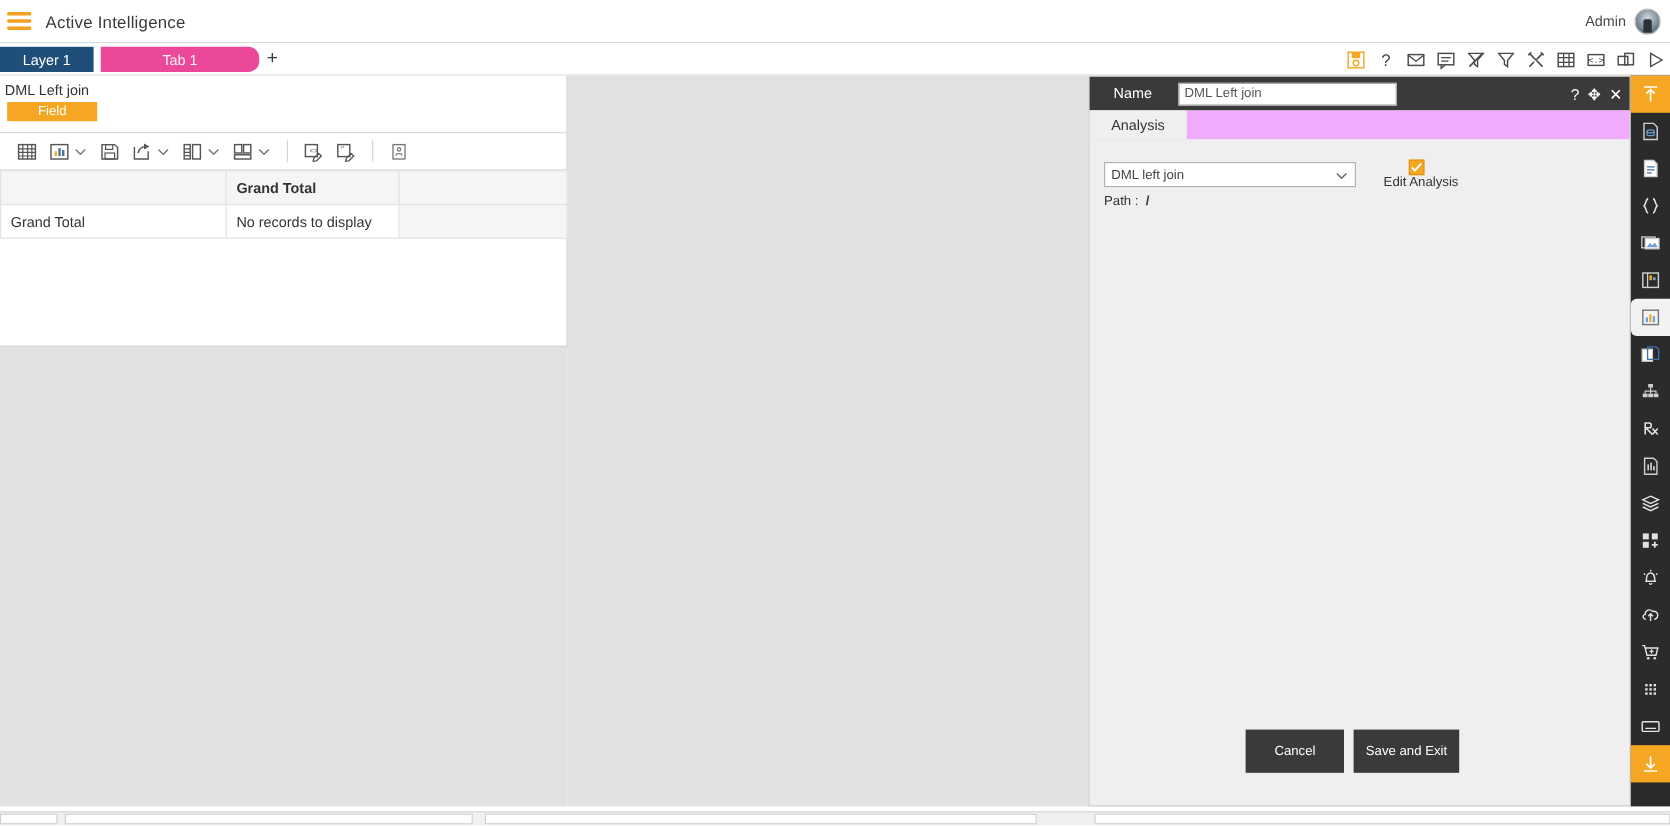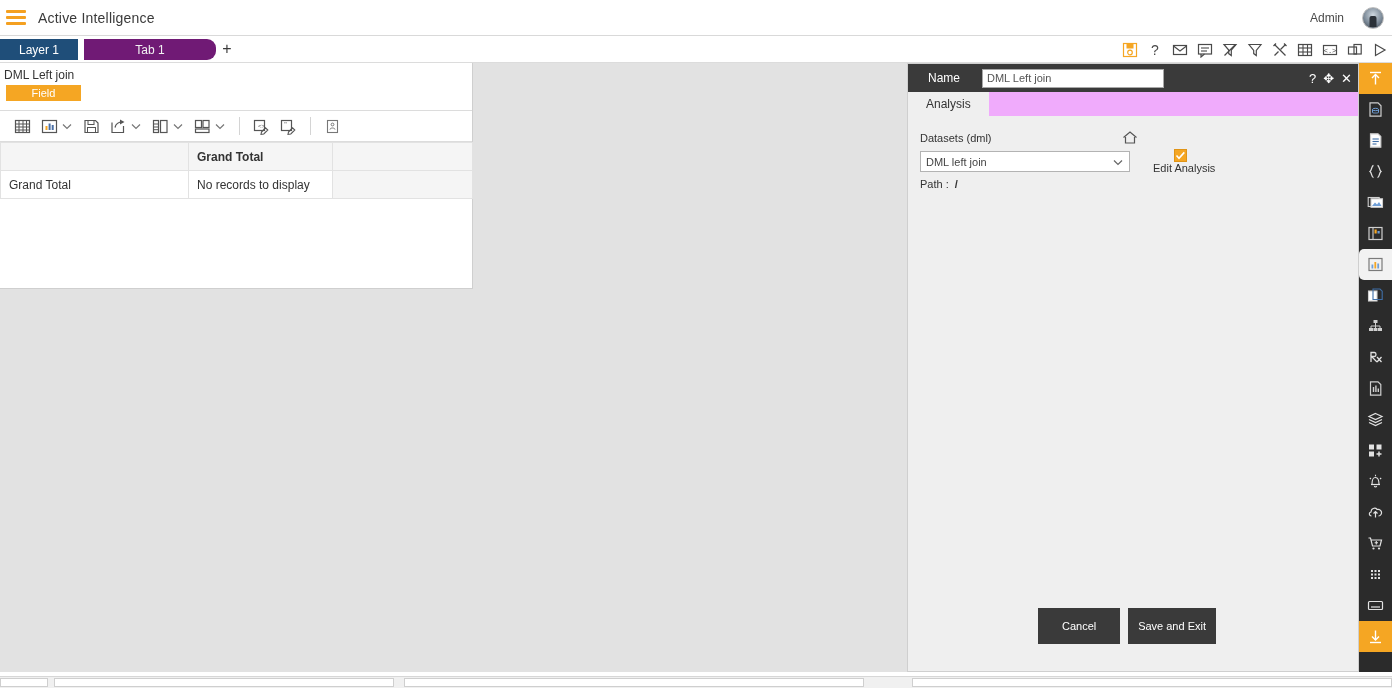--- a/index.html
+++ b/index.html
@@ -12,21 +12,21 @@
 
   
   .appbar {
     position: absolute; left: 0; top: 0; width: 1392px; height: 36px;
     background: #ffffff; border-bottom: 1px solid #d9d9d9;
     display: flex; align-items: center;
   }
   .hamburger { width: 20px; margin-left: 6px; display: flex; flex-direction: column; gap: 3px; cursor: pointer; }
   .hamburger span { display: block; height: 3px; background: #f4a020; border-radius: 1px; }
   .app-title { margin-left: 12px; font-size: 14px; color: #3a3a3a; letter-spacing: .2px; }
-  .appbar-right { margin-left: auto; display: flex; align-items: center; gap: 18px; margin-right: 8px; }
+  .appbar-right { margin-left: auto; display: flex; align-items: center; gap: 7px; margin-right: 8px; }
   .admin-label { font-size: 12px; color: #4a4a4a; }
   .avatar {
     width: 22px; height: 22px; border-radius: 50%;
     background: radial-gradient(circle at 50% 35%, #cfd8e0 0%, #7d8b99 55%, #3e4752 100%);
     border: 1px solid #bdbdbd; position: relative; overflow: hidden;
   }
   .avatar::after {
     content: ""; position: absolute; left: 50%; top: 42%;
     width: 7px; height: 11px; transform: translateX(-50%);
     background: #2b3138; border-radius: 2px 2px 0 0;
@@ -37,21 +37,21 @@
     position: absolute; left: 0; top: 36px; width: 1392px; height: 27px;
     background: #ffffff; border-bottom: 1px solid #dcdcdc;
   }
   .tab-layer {
     position: absolute; left: 0; top: 3px; width: 78px; height: 21px;
     background: #1f4e79; color: #ffffff; font-size: 12px;
     display: flex; align-items: center; justify-content: center; cursor: pointer;
   }
   .tab-sheet {
     position: absolute; left: 84px; top: 3px; width: 132px; height: 21px;
-    background: #701a75; color: #f2f2f2; font-size: 12px;
+    background: #ec4899; color: #f2f2f2; font-size: 12px;
     border-radius: 0 9px 9px 0;
     display: flex; align-items: center; justify-content: center; cursor: pointer;
   }
   .tab-add {
     position: absolute; left: 218px; top: 3px; width: 18px; height: 21px;
     color: #3a3a3a; font-size: 16px; line-height: 20px; text-align: center; cursor: pointer;
   }
   .tabstrip-icons {
     position: absolute; right: 4px; top: 3px; height: 21px;
     display: flex; align-items: center; gap: 9px;
@@ -375,27 +375,20 @@
         <span class="dlg-ticon">✥</span>
         <span class="dlg-ticon">✕</span>
       </div>
     </div>
 
     <div class="dlg-tabs">
       <div class="dlg-tab">Analysis</div>
     </div>
 
     <div class="dlg-body">
-      <div class="row-ds">
-        <span class="lbl">Datasets (dml)</span>
-        <svg class="home-icon" viewBox="0 0 16 16">
-          <path d="M1.5 7.5 L8 2 L14.5 7.5" fill="none" stroke="#555" stroke-width="1.2"></path>
-          <path d="M3.5 7 L3.5 13 L12.5 13 L12.5 7" fill="none" stroke="#555" stroke-width="1.2"></path>
-        </svg>
-      </div>
 
       <div class="select-wrap">
         <div class="select-box">
           <span class="val">DML left join</span>
           <svg width="12" height="12" viewBox="0 0 12 12">
             <path d="M2 4.5 L6 8.5 L10 4.5" fill="none" stroke="#666" stroke-width="1.2"></path>
           </svg>
         </div>
         <div class="chk-wrap">
           <span class="chk">

